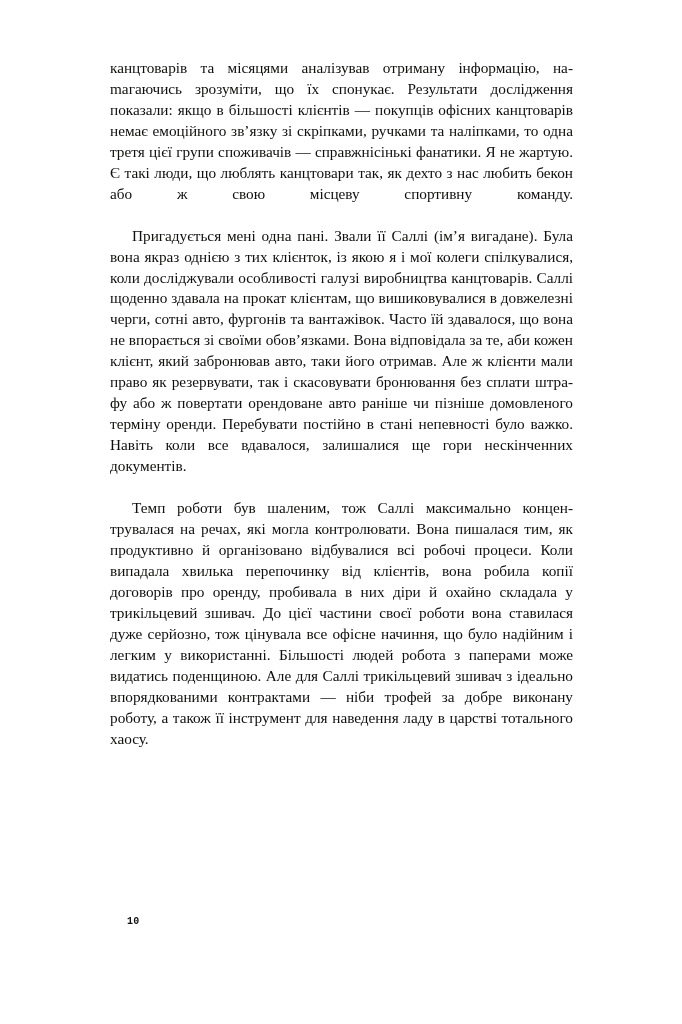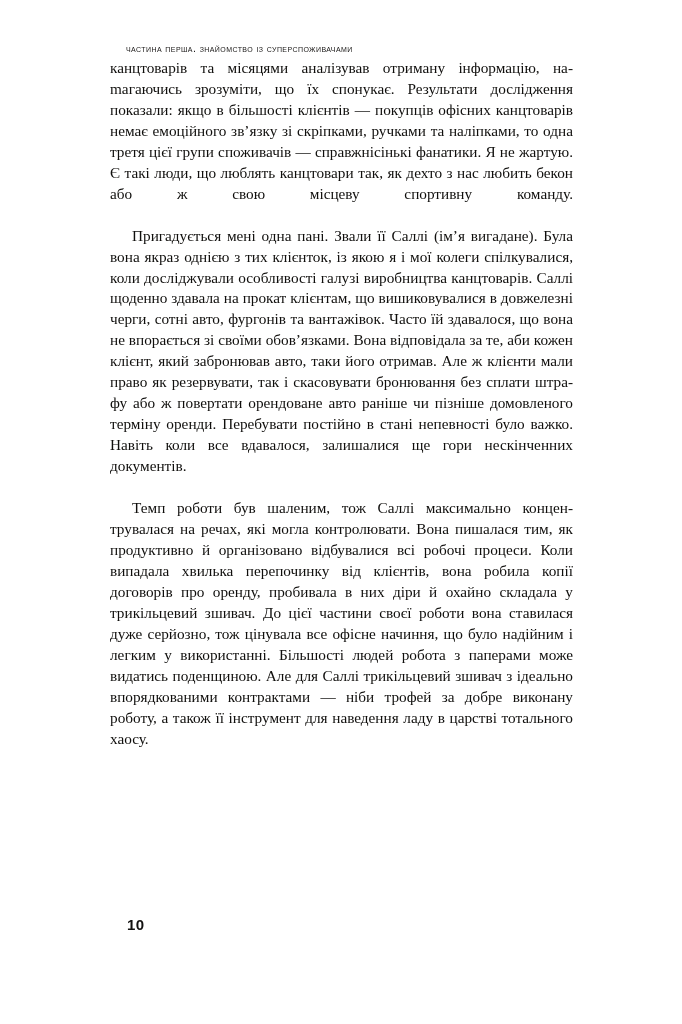--- a/index.html
+++ b/index.html
@@ -73,33 +73,32 @@
     content: "";
     display: inline-block;
     width: 100%;
   }
 
   
   .folio {
     position: absolute;
     left: 127px;
     top: 916px;
-    font-family: Liberation Sans, sans-serif;
-    font-size: 15px;
+    font-family: Liberation Mono, monospace;
+    font-size: 10px;
     font-weight: bold;
     letter-spacing: 0.3px;
     color: #121110;
   }
 </style>
 </head>
 <body>
 
 <div class="page">
 
-  <div class="running-head">Частина перша. Знайомство із суперспоживачами</div>
 
   <div class="textblock">
     <p class="para noindent">канцтоварів та місяцями аналізував отриману інформацію, на­mагаючись зрозуміти, що їх спонукає. Результати дослідження показали: якщо в більшості клієнтів — покупців офісних канц­товарів немає емоційного зв’язку зі скріпками, ручками та на­ліпками, то одна третя цієї групи споживачів — справжнісінькі фанатики. Я не жартую. Є такі люди, що люблять канцтовари так, як дехто з нас любить бекон або ж свою місцеву спортивну команду.</p>
     <p class="para indent">Пригадується мені одна пані. Звали її Саллі (ім’я вигадане). Була вона якраз однією з тих клієнток, із якою я і мої колеги спіл­кувалися, коли досліджували особливості галузі виробництва канцтоварів. Саллі щоденно здавала на прокат клієнтам, що ви­шиковувалися в довжелезні черги, сотні авто, фургонів та ван­тажівок. Часто їй здавалося, що вона не впорається зі своїми обов’язками. Вона відповідала за те, аби кожен клієнт, який забронював авто, таки його отримав. Але ж клієнти мали право як резервувати, так і скасовувати бронювання без сплати штра­фу або ж повертати орендоване авто раніше чи пізніше домов­леного терміну оренди. Перебувати постійно в стані непевності було важко. Навіть коли все вдавалося, залишалися ще гори нескінченних документів.</p>
     <p class="para indent">Темп роботи був шаленим, тож Саллі максимально концен­трувалася на речах, які могла контролювати. Вона пишалася тим, як продуктивно й організовано відбувалися всі робочі процеси. Коли випадала хвилька перепочинку від клієнтів, вона робила копії договорів про оренду, пробивала в них діри й охайно скла­дала у трикільцевий зшивач. До цієї частини своєї роботи вона ставилася дуже серйозно, тож цінувала все офісне начиння, що було надійним і легким у використанні. Більшості людей робота з паперами може видатись поденщиною. Але для Саллі трикіль­цевий зшивач з ідеально впорядкованими контрактами — ніби трофей за добре виконану роботу, а також її інструмент для на­ведення ладу в царстві тотального хаосу.</p>
   </div>
 
   <div class="folio">10</div>
 
 </div>

